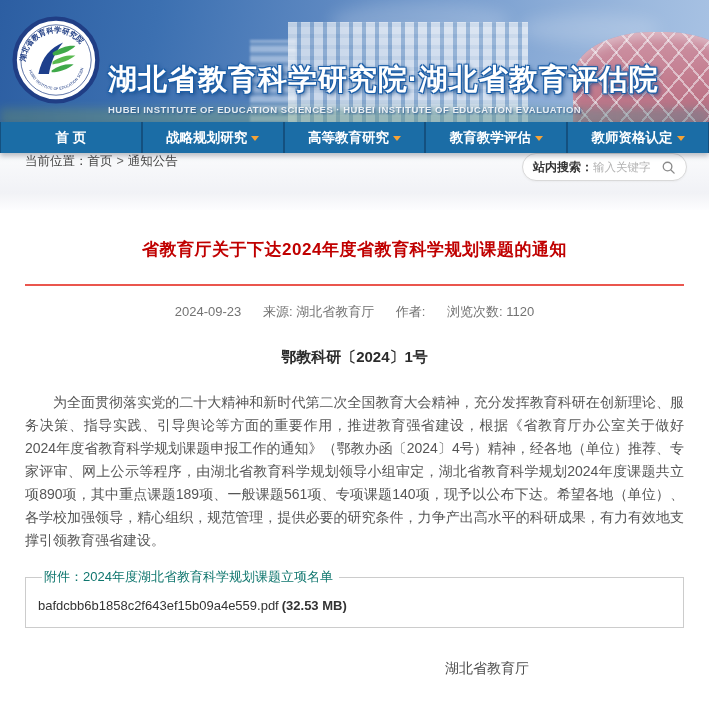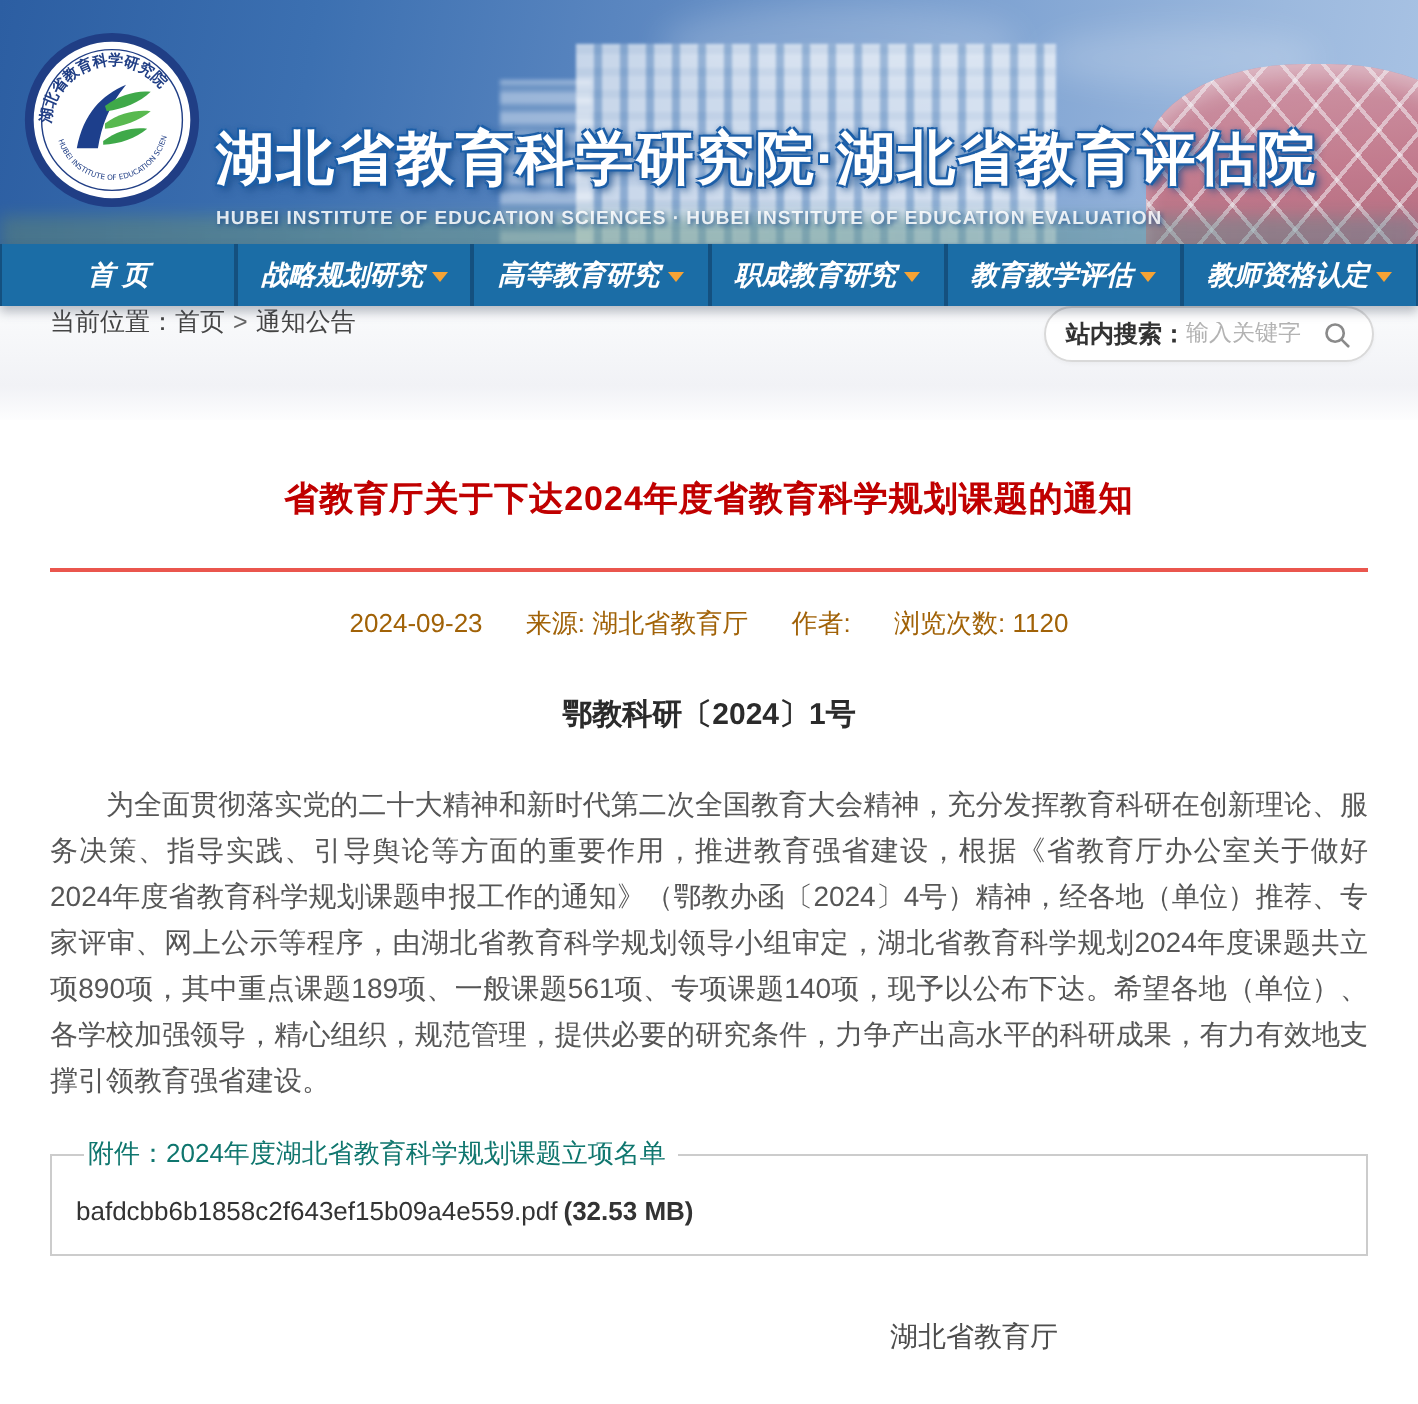--- a/index.html
+++ b/index.html
@@ -46,21 +46,21 @@
     font-size:29px; font-weight:bold; color:#fff; letter-spacing:1px; white-space:nowrap;
     text-shadow:0 0 3px #1d5fa8, 1px 1px 0 #1d5fa8, -1px -1px 0 #1d5fa8, 1px -1px 0 #1d5fa8, -1px 1px 0 #1d5fa8, 2px 2px 4px rgba(20,70,130,.9);
   }
   .header-subtitle {
     margin-top:4px; font-size:9.5px; font-weight:bold; color:rgba(255,255,255,.85);
     letter-spacing:.5px; white-space:nowrap; text-shadow:1px 1px 2px rgba(30,80,140,.8);
   }
   
   .nav {
     display:flex; height:31px; background:#14507f; gap:2px; padding:0 1px;
-    box-shadow:0 3px 5px rgba(60,70,90,.35); position:relative; z-index:5;font-style:italic;
+    box-shadow:0 3px 5px rgba(60,70,90,.35); position:relative; z-index:5;
   }
   .nav-item {
     flex:1; background:#1b6da6; color:#fff; font-size:13.5px; font-weight:bold;
     display:flex; align-items:center; justify-content:center; gap:4px; cursor:pointer; white-space:nowrap;
   }
   .arrow-down {
     width:0; height:0; border-left:4px solid transparent; border-right:4px solid transparent;
     border-top:5px solid #f6a335; margin-top:2px;
   }
   
@@ -79,21 +79,21 @@
   .search-input {
     border:none; outline:none; width:66px; font-size:11.5px; color:#333; background:transparent;
     font-family:"Liberation Sans","DejaVu Sans",sans-serif;
   }
   .search-input::placeholder { color:#b3b3b3; }
   .search-icon { margin-left:auto; display:flex; cursor:pointer; }
   
   .content { padding:28px 25px 0; background:#fff; }
   .article-title { text-align:center; font-size:17px; font-weight:bold; color:#c00000; letter-spacing:.5px; }
   .red-divider { height:2px; background:#ea564e; margin-top:23px; }
-  .meta { text-align:center; margin-top:17px; font-size:13px; color:#a16207; }
+  .meta { text-align:center; margin-top:17px; font-size:13px; color:#737373; }
   .meta span { margin:0 9px; }
   .doc-number { text-align:center; margin-top:27px; font-size:15px; font-weight:bold; color:#2b2b2b; }
   .body-text { margin-top:24px; font-size:14px; line-height:23px; color:#565656; text-align:justify; }
   .body-text p.indent { text-indent:2em; }
   
   .attachment {
     border:1px solid #ccc; margin-top:16px; padding:12px 12px 14px;
     font-size:13px; color:#333;
   }
   .attachment legend { padding:0 6px 0 2px; margin-left:4px; font-size:13px; color:#0f766e; }
@@ -146,24 +146,20 @@
   </div>
   <div class="nav-item">
     <span>战略规划研究</span>
     <span class="arrow-down"></span>
   </div>
   <div class="nav-item">
     <span>高等教育研究</span>
     <span class="arrow-down"></span>
   </div>
   <div class="nav-item">
-    <span>职成教育研究</span>
-    <span class="arrow-down"></span>
-  </div>
-  <div class="nav-item">
     <span>教育教学评估</span>
     <span class="arrow-down"></span>
   </div>
   <div class="nav-item">
     <span>教师资格认定</span>
     <span class="arrow-down"></span>
   </div>
 </div>
 
 <div class="crumb-bar">

